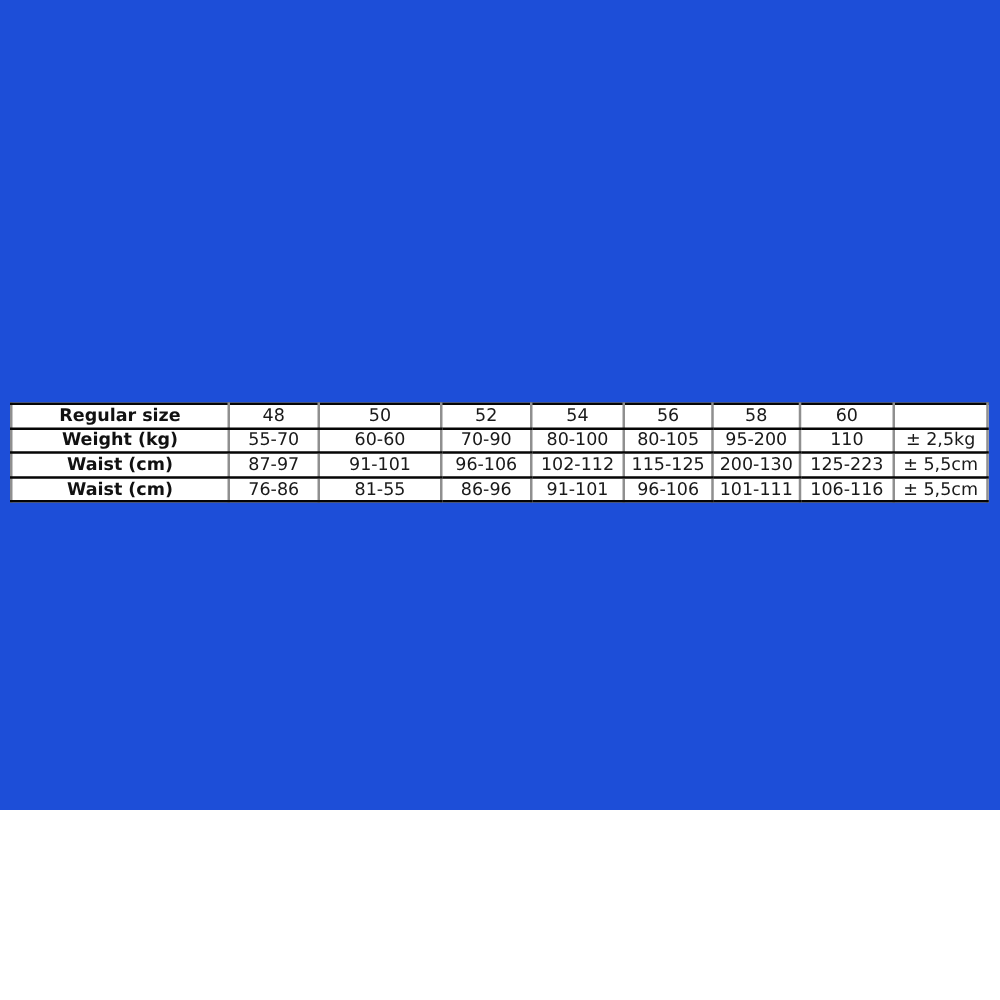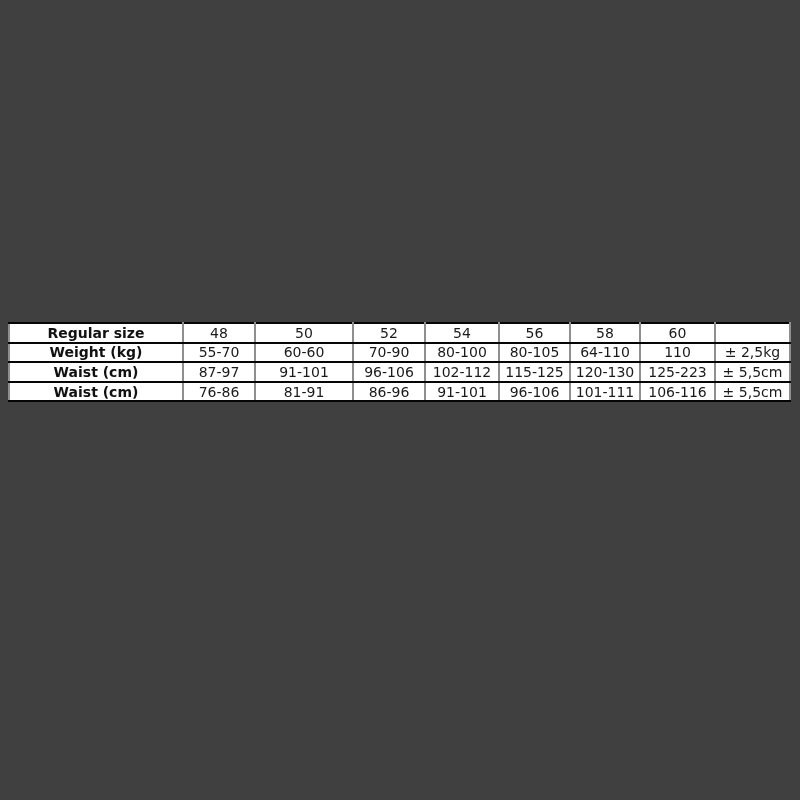--- a/index.html
+++ b/index.html
@@ -3,22 +3,22 @@
 <meta charset="utf-8">
 <style>
   html, body {
     margin: 0;
     padding: 0;
     background: #ffffff;
   }
   .stage {
     position: relative;
     width: 800px;
-    height: 800px;
-    background: #404040;
+    height: 648px;
+    background: #1d4ed8;
     overflow: hidden;
     font-family: "DejaVu Sans", "Liberation Sans", sans-serif;
   }
   table.size-chart {
     position: absolute;
     left: 8px;
     top: 322px;
     border-collapse: collapse;
     table-layout: fixed;
     width: 781px;
@@ -72,39 +72,39 @@
         <td>60</td>
         <td></td>
       </tr>
       <tr>
         <td class="row-label">Weight (kg)</td>
         <td>55-70</td>
         <td>60-60</td>
         <td>70-90</td>
         <td>80-100</td>
         <td>80-105</td>
-        <td>64-110</td>
+        <td>95-200</td>
         <td>110</td>
         <td>± 2,5kg</td>
       </tr>
       <tr>
         <td class="row-label">Waist (cm)</td>
         <td>87-97</td>
         <td>91-101</td>
         <td>96-106</td>
         <td>102-112</td>
         <td>115-125</td>
-        <td>120-130</td>
+        <td>200-130</td>
         <td>125-223</td>
         <td>± 5,5cm</td>
       </tr>
       <tr>
         <td class="row-label">Waist (cm)</td>
         <td>76-86</td>
-        <td>81-91</td>
+        <td>81-55</td>
         <td>86-96</td>
         <td>91-101</td>
         <td>96-106</td>
         <td>101-111</td>
         <td>106-116</td>
         <td>± 5,5cm</td>
       </tr>
     </tbody>
   </table>
 </div>

